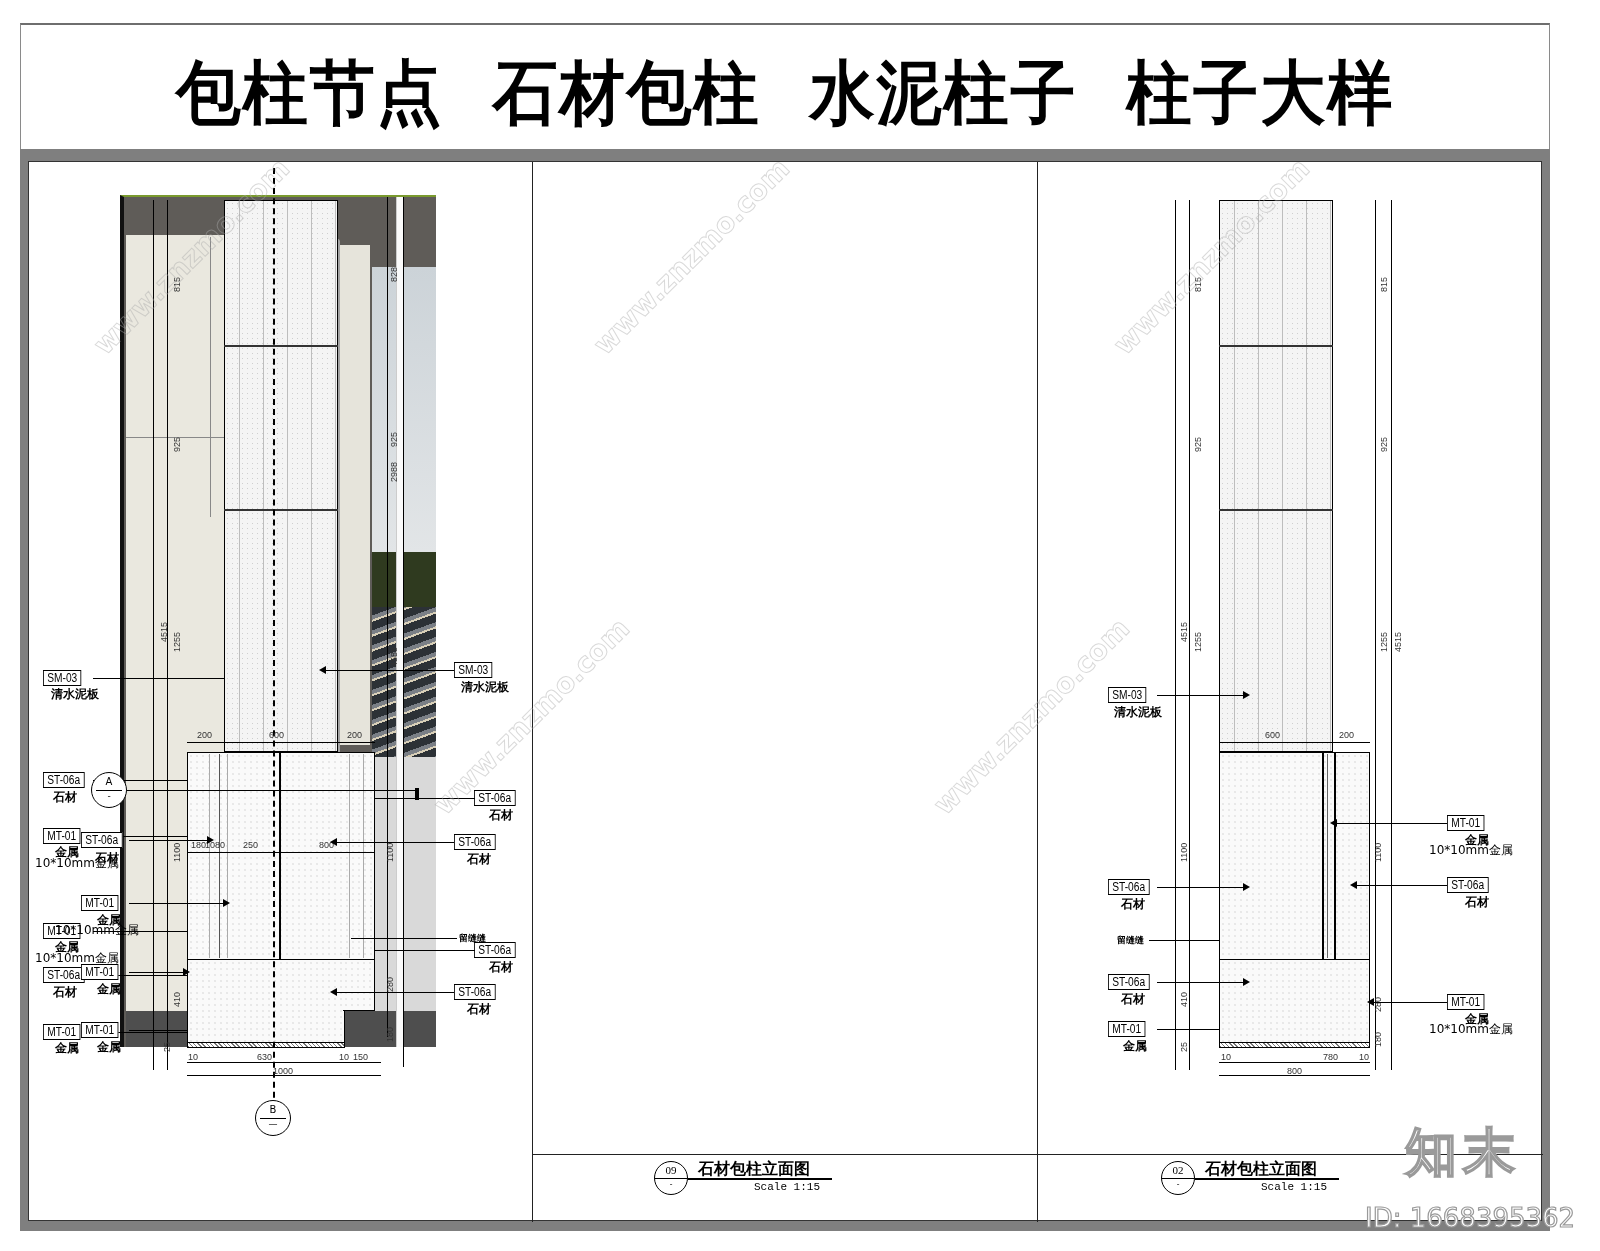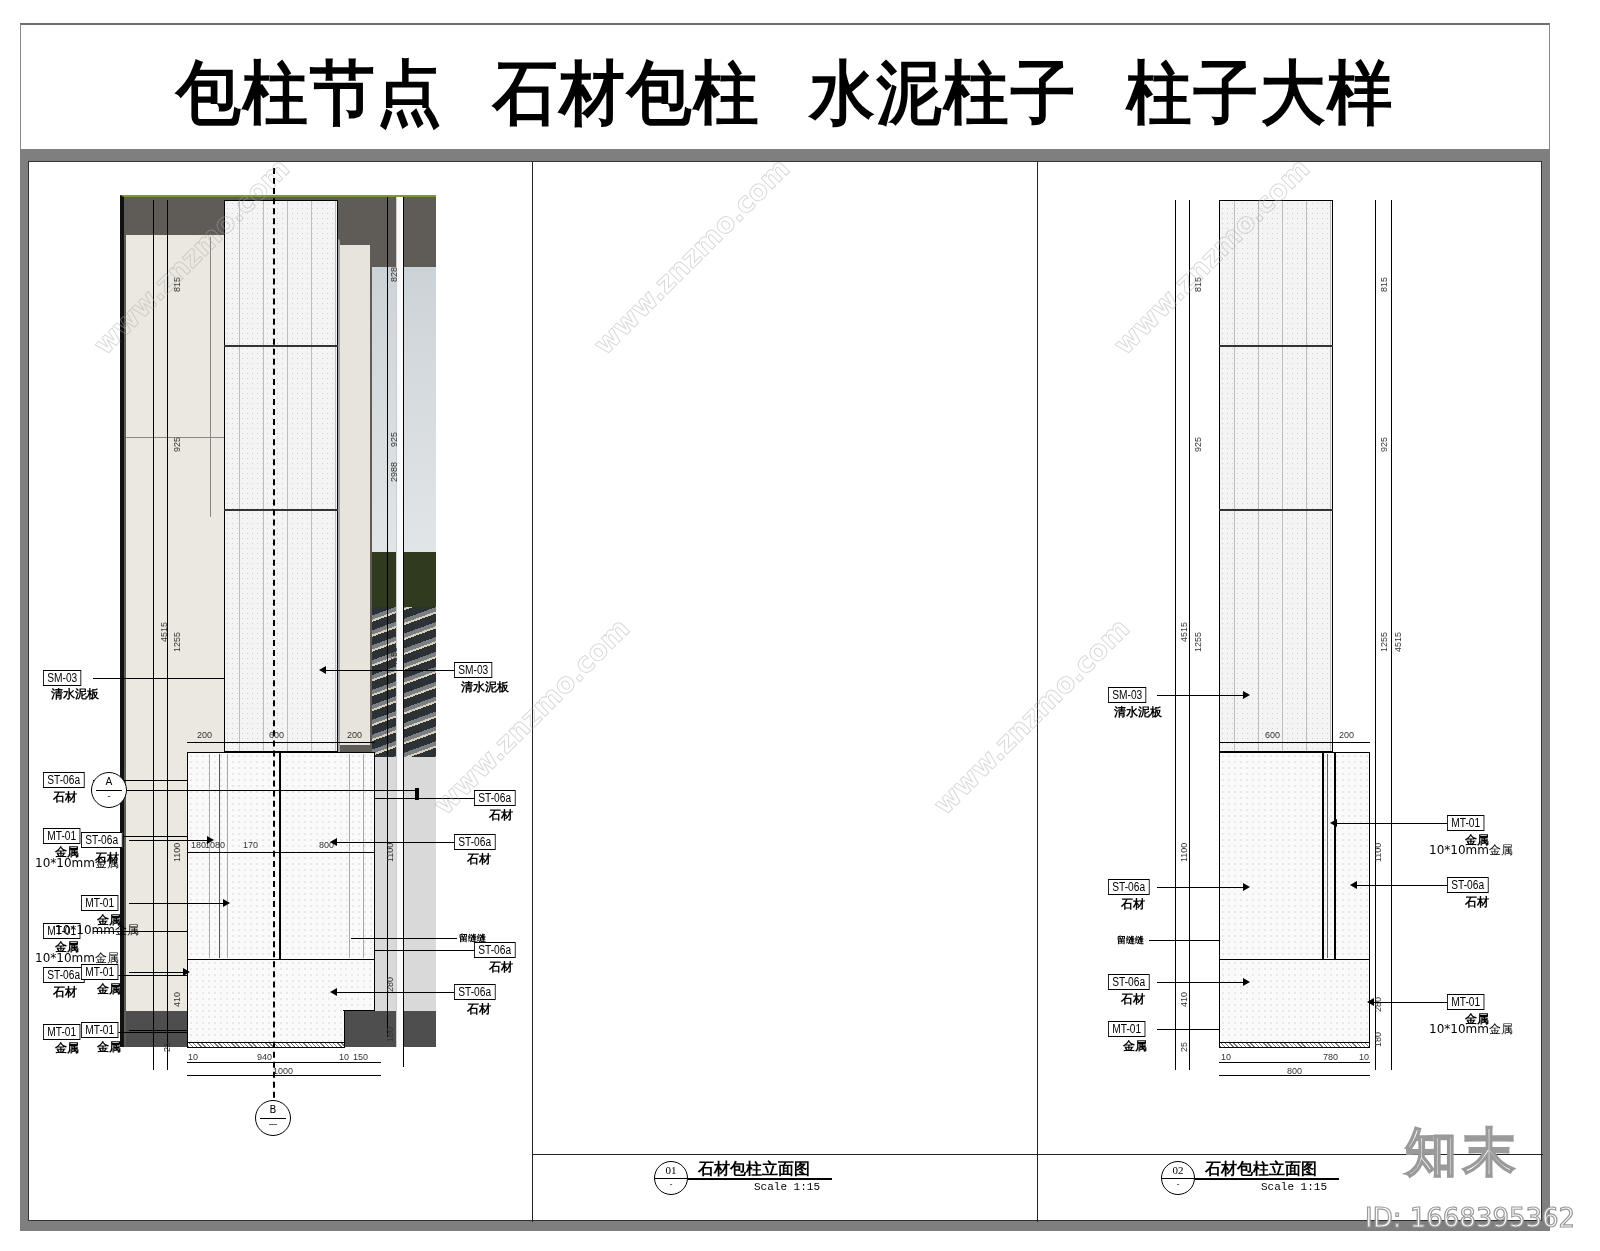--- a/index.html
+++ b/index.html
@@ -195,27 +195,27 @@
 
       <div class="dimline" style="left:158px; top:580px; width:188px; height:1px"></div>
       <div class="dimtxt" style="left:168px; top:568px">200</div>
       <div class="dimtxt" style="left:240px; top:568px">600</div>
       <div class="dimtxt" style="left:318px; top:568px">200</div>
 
       <div class="dimline" style="left:158px; top:690px; width:188px; height:1px"></div>
       <div class="dimtxt" style="left:162px; top:678px">180</div>
       <div class="dimtxt" style="left:176px; top:678px">10</div>
       <div class="dimtxt" style="left:186px; top:678px">80</div>
-      <div class="dimtxt" style="left:214px; top:678px">170</div>
+      <div class="dimtxt" style="left:214px; top:678px">250</div>
       <div class="dimtxt" style="left:290px; top:678px">800</div>
 
       <div class="dimline" style="left:158px; top:900px; width:194px; height:1px"></div>
       <div class="dimline" style="left:158px; top:913px; width:194px; height:1px"></div>
       <div class="dimtxt" style="left:159px; top:890px">10</div>
-      <div class="dimtxt" style="left:228px; top:890px">940</div>
+      <div class="dimtxt" style="left:228px; top:890px">630</div>
       <div class="dimtxt" style="left:310px; top:890px">10</div>
       <div class="dimtxt" style="left:324px; top:890px">150</div>
       <div class="dimtxt" style="left:244px; top:904px">1000</div>
 
       <div class="sec-marker" style="left:62px; top:610px">
         <div class="top">A</div>
           <div class="line"></div>
         <div class="bot">-</div>
       </div>
       <div class="leader" style="left:98px; top:628px; width:290px"></div>
@@ -269,21 +269,21 @@
       </div>
       <div>
         <div class="label-box" style="left:425px; top:822px">ST-06a</div>
         <div class="label-sub" style="left:438px; top:839px">石材</div>
         <div class="leader" style="left:306px; top:830px; width:119px"></div>
           <div class="arrow l" style="left:301px; top:826px"></div>
       </div>
 
       <div class="caption" style="left:625px; top:999px">
         <div class="num">
-            <div class="n">01</div>
+            <div class="n">09</div>
             <div class="hl"></div>
             <div class="d">-</div>
           </div>
         <div class="ttl">石材包柱立面图</div>
         <div class="uline"></div>
         <div class="scale">Scale 1:15</div>
       </div>
     </div>
 
     <div>

